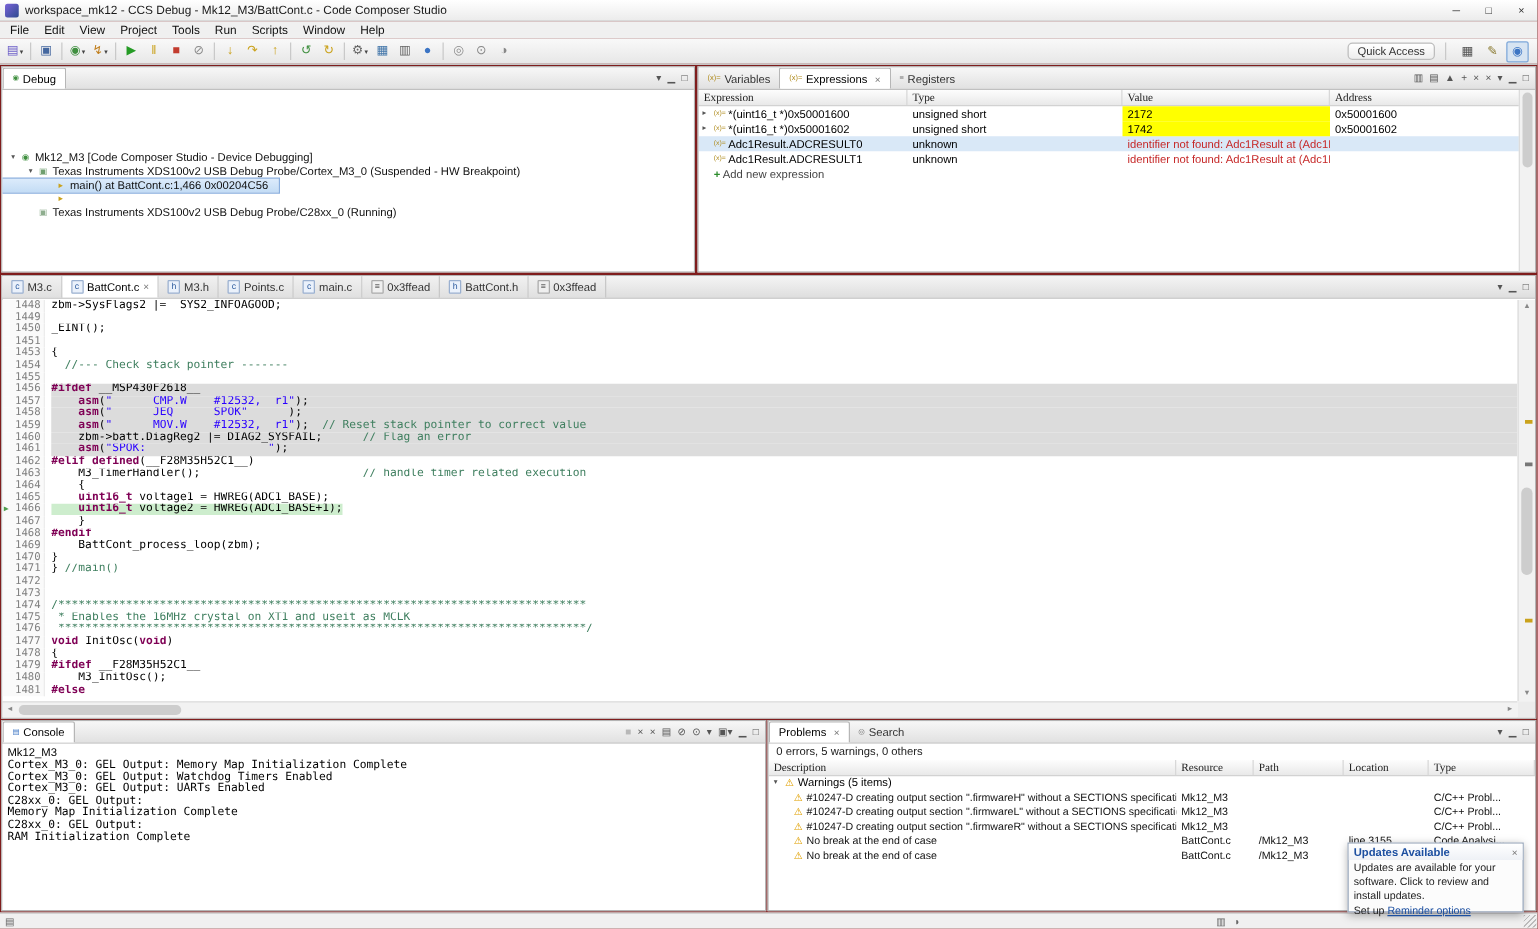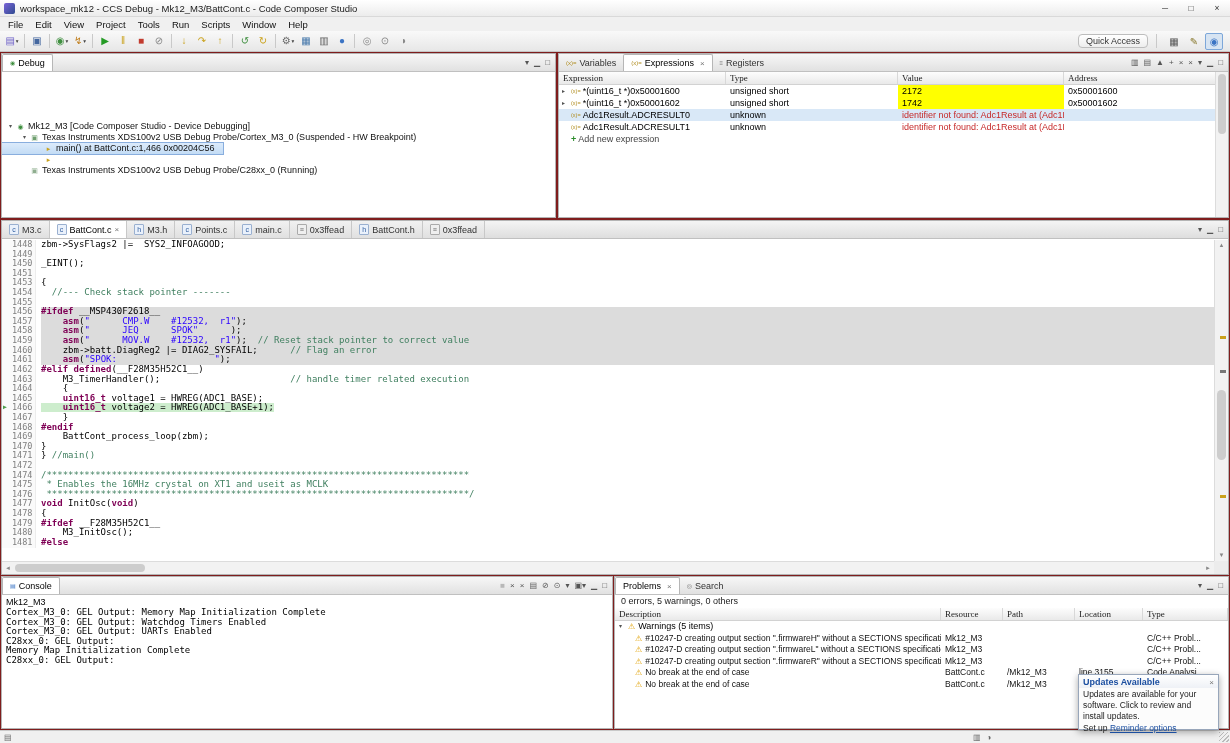--- a/index.html
+++ b/index.html
@@ -430,20 +430,21 @@
         <div class="cl"><span class="ln">1463</span><span class="ct"><span>    M3_TimerHandler();                        <span class="cmt">// handle timer related execution</span></span></span></div>
         <div class="cl"><span class="ln">1464</span><span class="ct"><span>    {</span></span></div>
         <div class="cl"><span class="ln">1465</span><span class="ct"><span>    <span class="kw">uint16_t</span> voltage1 = HWREG(ADC1_BASE);</span></span></div>
         <div class="cl cur"><span class="ln">1466</span><span class="ct"><span class="curline">    <span class="kw">uint16_t</span> voltage2 = HWREG(ADC1_BASE+1);</span></span><span class="ipmark">▶</span></div>
         <div class="cl"><span class="ln">1467</span><span class="ct"><span>    }</span></span></div>
         <div class="cl"><span class="ln">1468</span><span class="ct"><span><span class="kw">#endif</span></span></span></div>
         <div class="cl"><span class="ln">1469</span><span class="ct"><span>    BattCont_process_loop(zbm);</span></span></div>
         <div class="cl"><span class="ln">1470</span><span class="ct"><span>}</span></span></div>
         <div class="cl"><span class="ln">1471</span><span class="ct"><span>} <span class="cmt">//main()</span></span></span></div>
         <div class="cl"><span class="ln">1472</span><span class="ct"><span></span></span></div>
+        <div class="cl"><span class="ln">1473</span><span class="ct"><span></span></span></div>
         <div class="cl"><span class="ln">1474</span><span class="ct"><span><span class="cmt">/******************************************************************************</span></span></span></div>
         <div class="cl"><span class="ln">1475</span><span class="ct"><span><span class="cmt"> * Enables the 16MHz crystal on XT1 and useit as MCLK</span></span></span></div>
         <div class="cl"><span class="ln">1476</span><span class="ct"><span><span class="cmt"> ******************************************************************************/</span></span></span></div>
         <div class="cl"><span class="ln">1477</span><span class="ct"><span><span class="kw">void</span> InitOsc(<span class="kw">void</span>)</span></span></div>
         <div class="cl"><span class="ln">1478</span><span class="ct"><span>{</span></span></div>
         <div class="cl"><span class="ln">1479</span><span class="ct"><span><span class="kw">#ifdef</span> __F28M35H52C1__</span></span></div>
         <div class="cl"><span class="ln">1480</span><span class="ct"><span>    M3_InitOsc();</span></span></div>
         <div class="cl"><span class="ln">1481</span><span class="ct"><span><span class="kw">#else</span></span></span></div>
       </div>
     <div class="vsb">
@@ -483,20 +484,21 @@
     </div>
     <div class="con">
       <div class="con-title">Mk12_M3</div>
       <div id="console-lines">
           <div class="conl">Cortex_M3_0: GEL Output: Memory Map Initialization Complete</div>
           <div class="conl">Cortex_M3_0: GEL Output: Watchdog Timers Enabled</div>
           <div class="conl">Cortex_M3_0: GEL Output: UARTs Enabled</div>
           <div class="conl">C28xx_0: GEL Output: </div>
           <div class="conl">Memory Map Initialization Complete</div>
           <div class="conl">C28xx_0: GEL Output: </div>
+          <div class="conl">RAM Initialization Complete</div>
         </div>
     </div>
   </div>
 
   <div class="panel" style="top:576px;left:614px;width:615px;height:153px;">
     <div class="phead" id="prob-tabs">
         <span class="vtab active">
           <span>Problems</span>
           <span class="tclose">×</span>
         </span>

